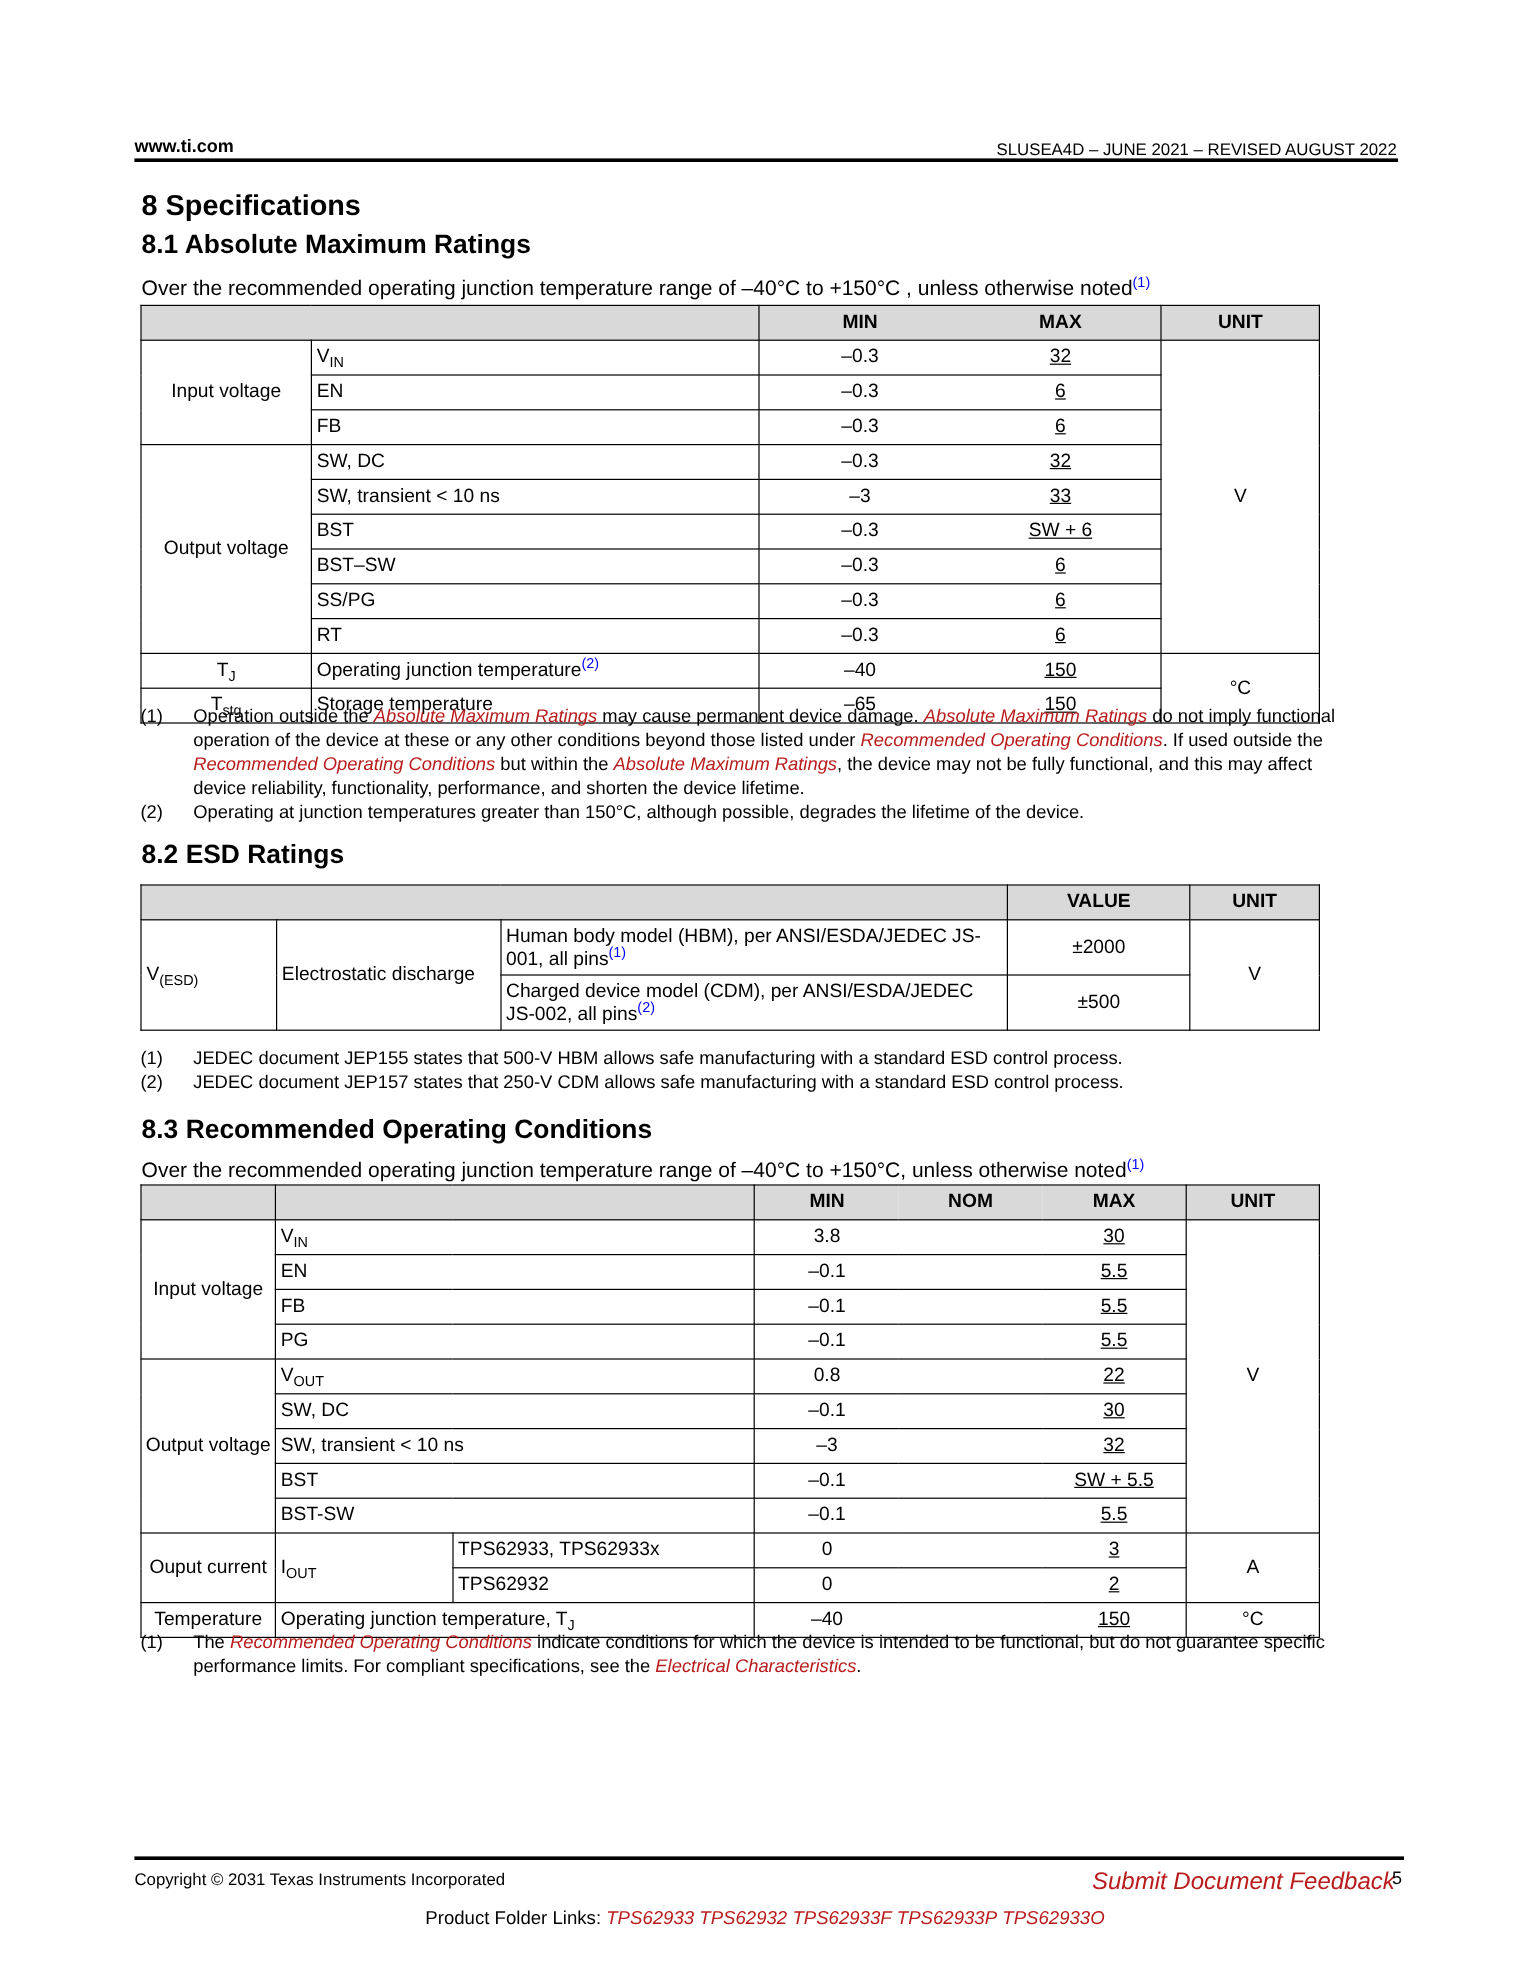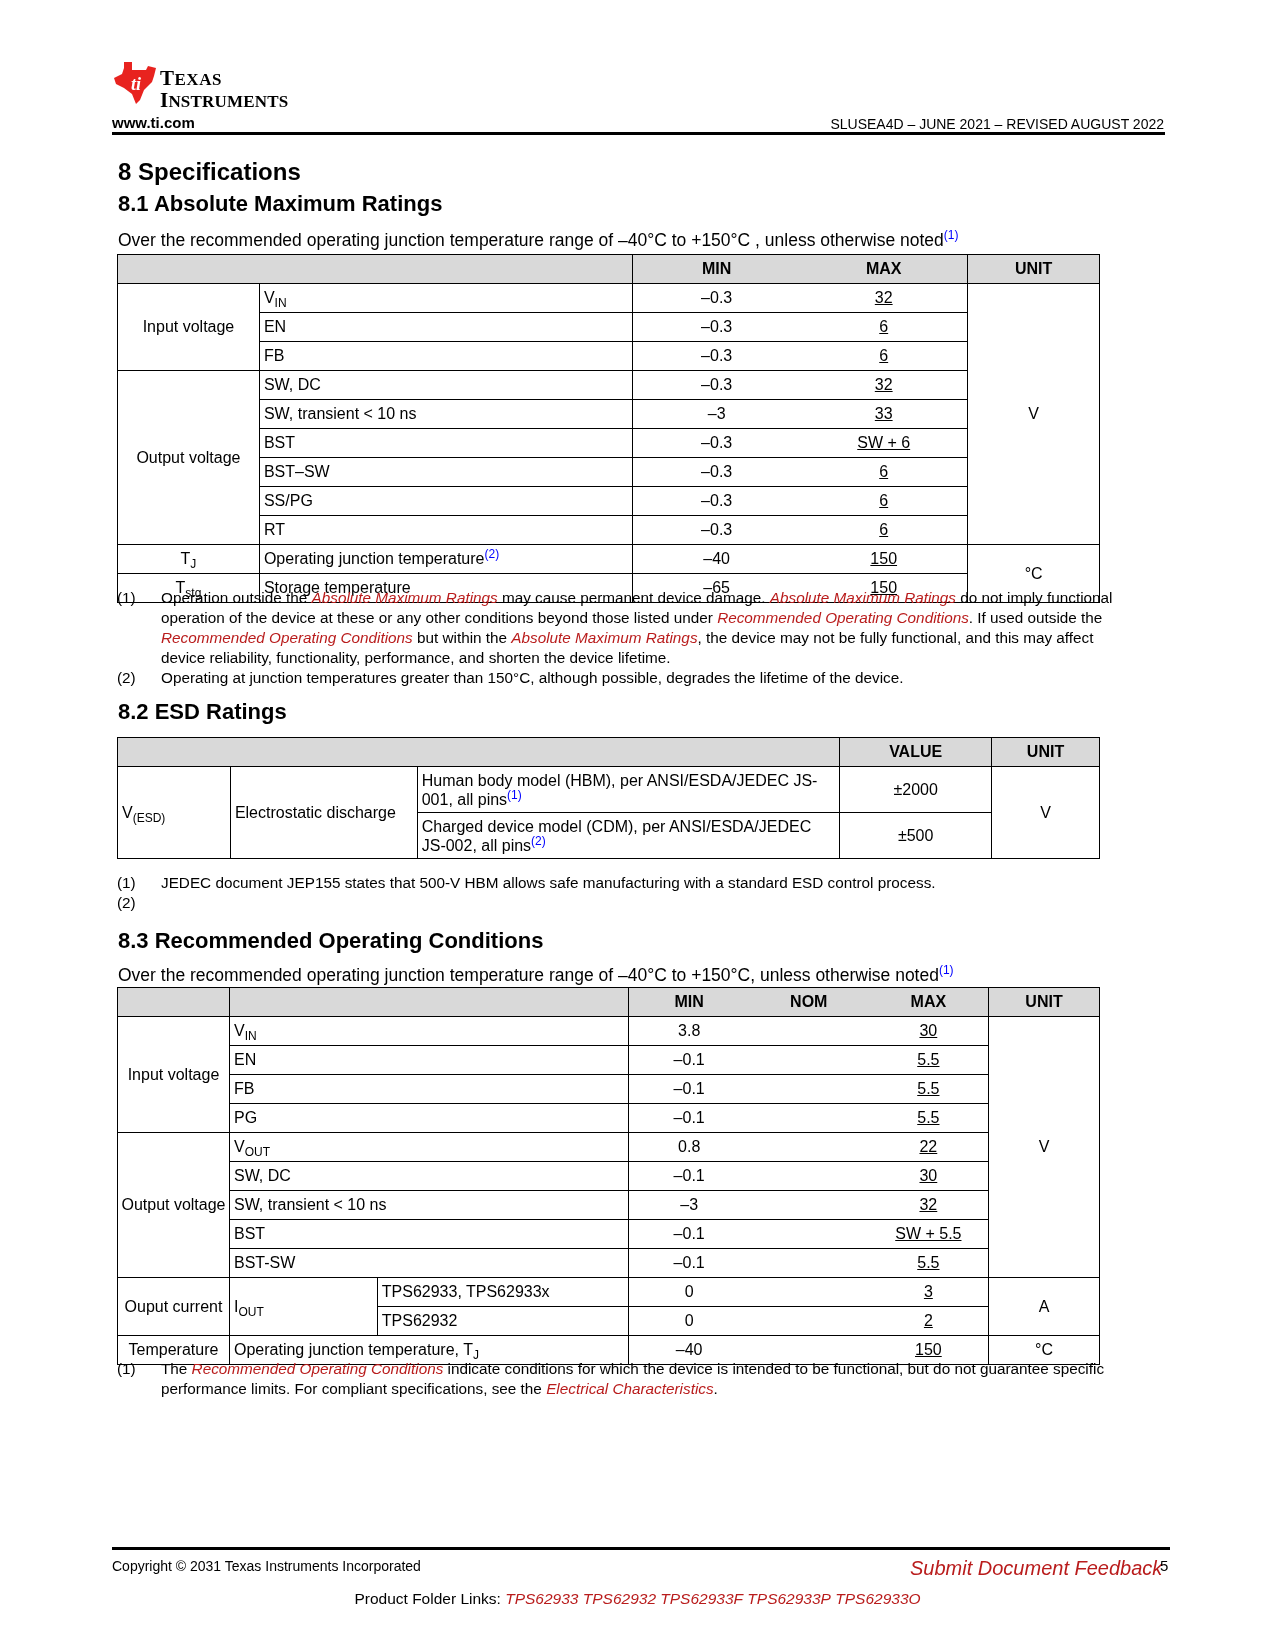--- a/index.html
+++ b/index.html
@@ -43,30 +43,20 @@
   .footer-rule { position: absolute; left: 112px; top: 1547px; width: 1058px; height: 3px; background: #000; }
   .copyright { position: absolute; left: 112px; top: 1558px; font-size: 14px; }
   .feedback { position: absolute; left: 910px; top: 1557px; font-size: 20px; }
   .pagenum { position: absolute; left: 1160px; top: 1557px; font-size: 15px; }
   .folder-links { position: absolute; left: 0; width: 1275px; text-align: center; top: 1590px; font-size: 15.5px; }
 </style>
 </head>
 <body>
 
 <div class="header">
-  <div class="logo">
-    <svg width="46" height="46" viewBox="0 0 46 46">
-      <path d="M12 2 L20 2 L20 10 L34 10 L36 6 L44 8 L42 16 L40 22 L32 30 L28 40 L24 44 L20 34 L12 28 L4 24 L2 18 L10 14 L12 8 Z" fill="#e8231f"></path>
-      <text x="19" y="30" font-family="Liberation Serif, serif" font-style="italic" font-weight="bold" font-size="18" fill="#ffffff">ti</text>
-    </svg>
-    <div class="logo-text">
-      <span class="l1">T<span style="font-size:17px">EXAS</span></span>
-      <span class="l2">I<span style="font-size:17px">NSTRUMENTS</span></span>
-    </div>
-  </div>
   <div class="site-url">www.ti.com</div>
   <div class="doc-rev">SLUSEA4D – JUNE 2021 – REVISED AUGUST 2022</div>
 </div>
 <div class="header-rule"></div>
 
 <h1>8 Specifications</h1>
 
 <h2 style="top:191px;">8.1 Absolute Maximum Ratings</h2>
 <div class="caption" style="top:230px;"><span>Over the recommended operating junction temperature range of –40°C to +150°C , unless otherwise noted</span><sup class="fn">(1)</sup></div>
 
@@ -189,20 +179,21 @@
 </tbody>
   </table>
 
 <div class="notes" style="top:873px;">
   <div class="note">
     <span class="num">(1)</span>
     <span>JEDEC document JEP155 states that 500-V HBM allows safe manufacturing with a standard ESD control process.</span>
   </div>
   <div class="note">
     <span class="num">(2)</span>
+    <span>JEDEC document JEP157 states that 250-V CDM allows safe manufacturing with a standard ESD control process.</span>
   </div>
 </div>
 
 <h2 style="top:928px;">8.3 Recommended Operating Conditions</h2>
 <div class="caption" style="top:965px;"><span>Over the recommended operating junction temperature range of –40°C to +150°C, unless otherwise noted</span><sup class="fn">(1)</sup></div>
 
 <table class="spec" style="left:117px; top:987px; width:983px;">
   <colgroup>
       <col style="width:112px">
       <col style="width:148px">

